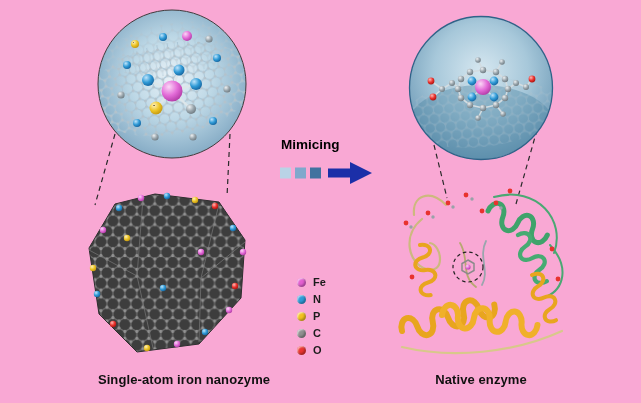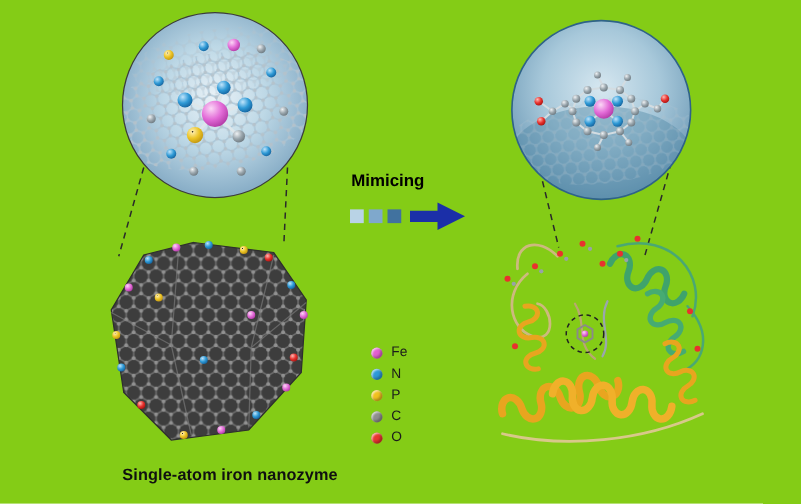--- a/index.html
+++ b/index.html
@@ -1,26 +1,26 @@
 <!DOCTYPE html>
 <html><head>
 <meta charset="utf-8">
 <style>
   * { margin:0; padding:0; box-sizing:border-box; }
   html,body { background:#ffffff; font-family:"Liberation Sans", sans-serif; }
-  #canvas { position:relative; width:641px; height:403px; background:#84cc16; overflow:hidden; }
+  #canvas { position:relative; width:641px; height:403px; background:#f9a8d4; overflow:hidden; }
   .abs { position:absolute; }
   .caption { position:absolute; font-size:13px; font-weight:bold; color:#101010; text-align:center; letter-spacing:.1px; }
   #caption-left { left:60px; top:372px; width:248px;text-align:center; }
   #caption-right { left:399px; top:372px; width:164px; }
   #legend { position:absolute; left:297px; top:277px; display:flex; flex-direction:column; gap:6px; }
   .legend-row { display:flex; align-items:center; gap:7px; height:11px; }
   .legend-dot { width:9px; height:9px; border-radius:50%;
       box-shadow: inset -1.5px -1.5px 2px rgba(0,0,0,.30), inset 1px 1px 1.5px rgba(255,255,255,.65); }
-  .legend-label { font-size:11px; font-weight:400; color:#1c1c1c; line-height:1; }
+  .legend-label { font-size:11px; font-weight:700; color:#1c1c1c; line-height:1; }
   #mimic-label { position:absolute; left:281px; top:137px; width:90px; font-size:13.5px; font-weight:bold; color:#000; }
   svg { display:block; }
 </style>
 </head>
 <body>
 
 <svg width="0" height="0" style="position:absolute" aria-hidden="true">
   <defs>
     <radialGradient id="gFe" cx="35%" cy="30%" r="75%">
       <stop offset="0%" stop-color="#fbd7f6"></stop>
@@ -300,14 +300,15 @@
       </g>
       <g transform="translate(78,84)">
         <path d="M0,-7 L6,-3.5 L6,3.5 L0,7 L-6,3.5 L-6,-3.5 Z" fill="none" stroke="#8a8a8a" stroke-width="1.5"></path>
         <circle cx="0" cy="0" r="2.6" fill="url(#gFe)"></circle>
         <circle cx="0" cy="0" r="15" fill="none" stroke="#222" stroke-width="1.2" stroke-dasharray="3.5,3"></circle>
       </g>
     </svg>
   </div>
 
   <div class="caption" id="caption-left">Single-atom iron nanozyme</div>
+  <div class="caption" id="caption-right">Native enzyme</div>
 
 </div>
 
 </body></html>

